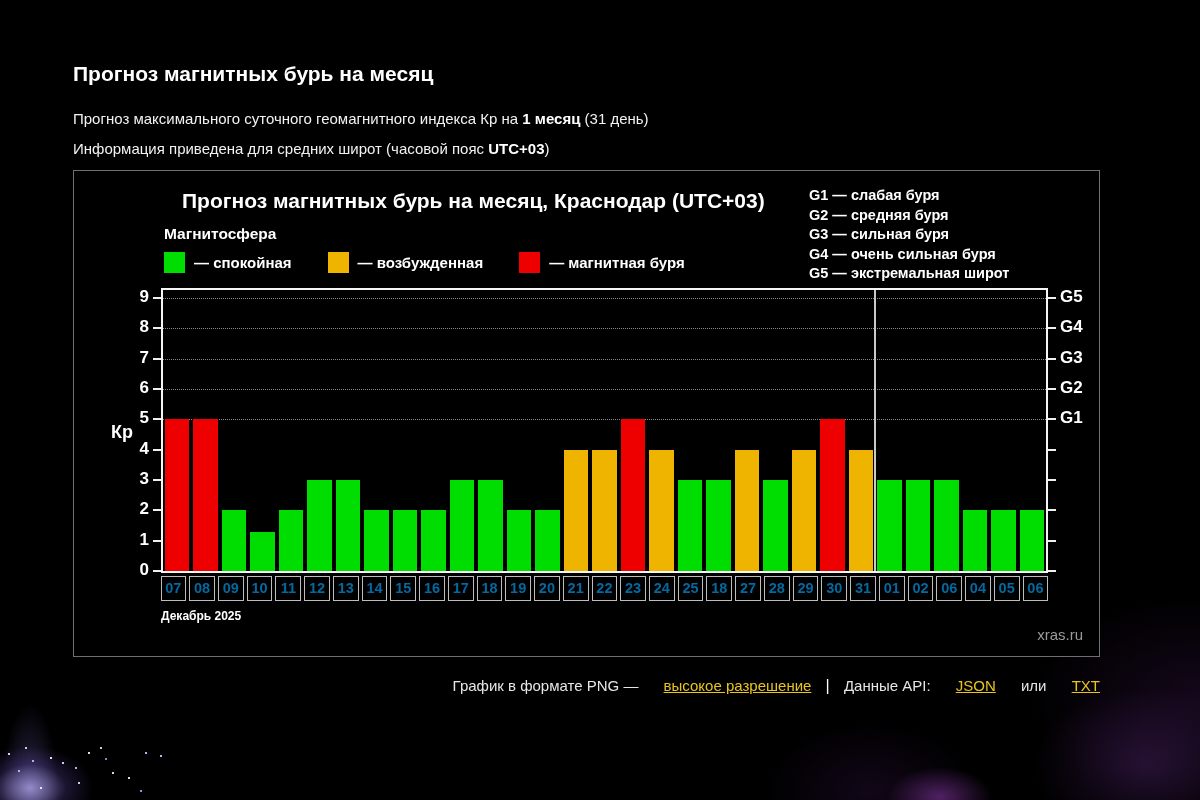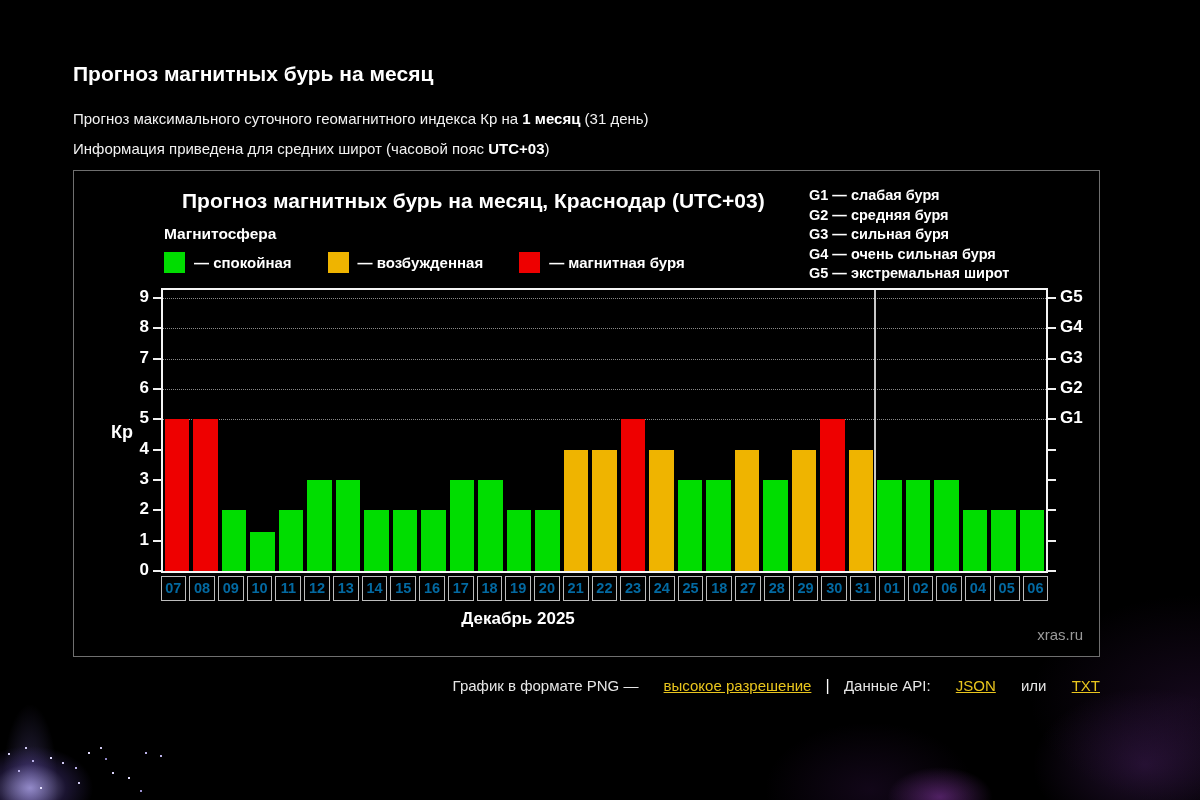--- a/index.html
+++ b/index.html
@@ -56,22 +56,22 @@
   .tickR { position:absolute; width:8px; height:2px; background:#f0f0f0; right:-10px; }
   .ytick { position:absolute; right:calc(100% + 14px); transform:translateY(-53%);
            font-size:17px; font-weight:bold; }
   .gtick { position:absolute; left:calc(100% + 14px); transform:translateY(-53%);
            font-size:17px; font-weight:bold; }
   .kp-label { position:absolute; right:calc(100% + 30px); top:47%; font-size:18px; font-weight:bold; }
 
   .dates { position:absolute; left:85px; top:404px; width:891px; display:flex; }
   .dcell { flex:1; margin:1px 1.5px; border:1px solid #bdbdbd; background:#000;
            color:#0369a1; font-weight:bold; font-size:14.5px; text-align:center; padding:3px 0 4px; }
-  .xlabel { position:absolute; left:87px; top:438px; width:714px; text-align:center;
-            font-size:17px; font-weight:bold; }
+  .xlabel { position:absolute; left:87px; top:438px; width:714px; 
+            font-size:12px; font-weight:bold; }
   .watermark { position:absolute; right:16px; bottom:13px; font-size:15px; color:#9a9a9a; }
 
   
   .footer { position:absolute; top:677px; left:0; right:100px; text-align:right;
             font-size:15px; color:#e6e6e6; }
   .footer a { color:#e9c51d; text-decoration:underline; cursor:pointer; }
   .pipe { color:#fff; margin:0 10px; font-size:16px; }
   .ml { margin-left:21px; }
 </style>
 </head>

